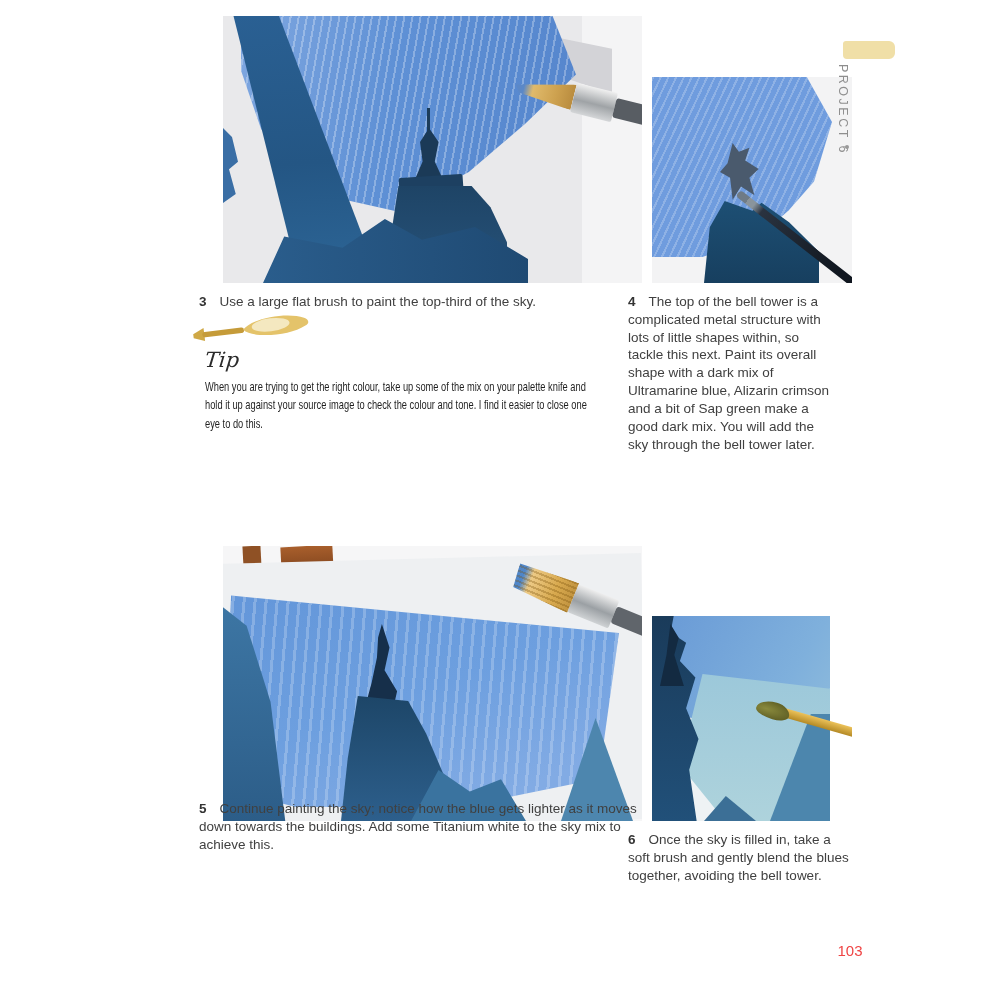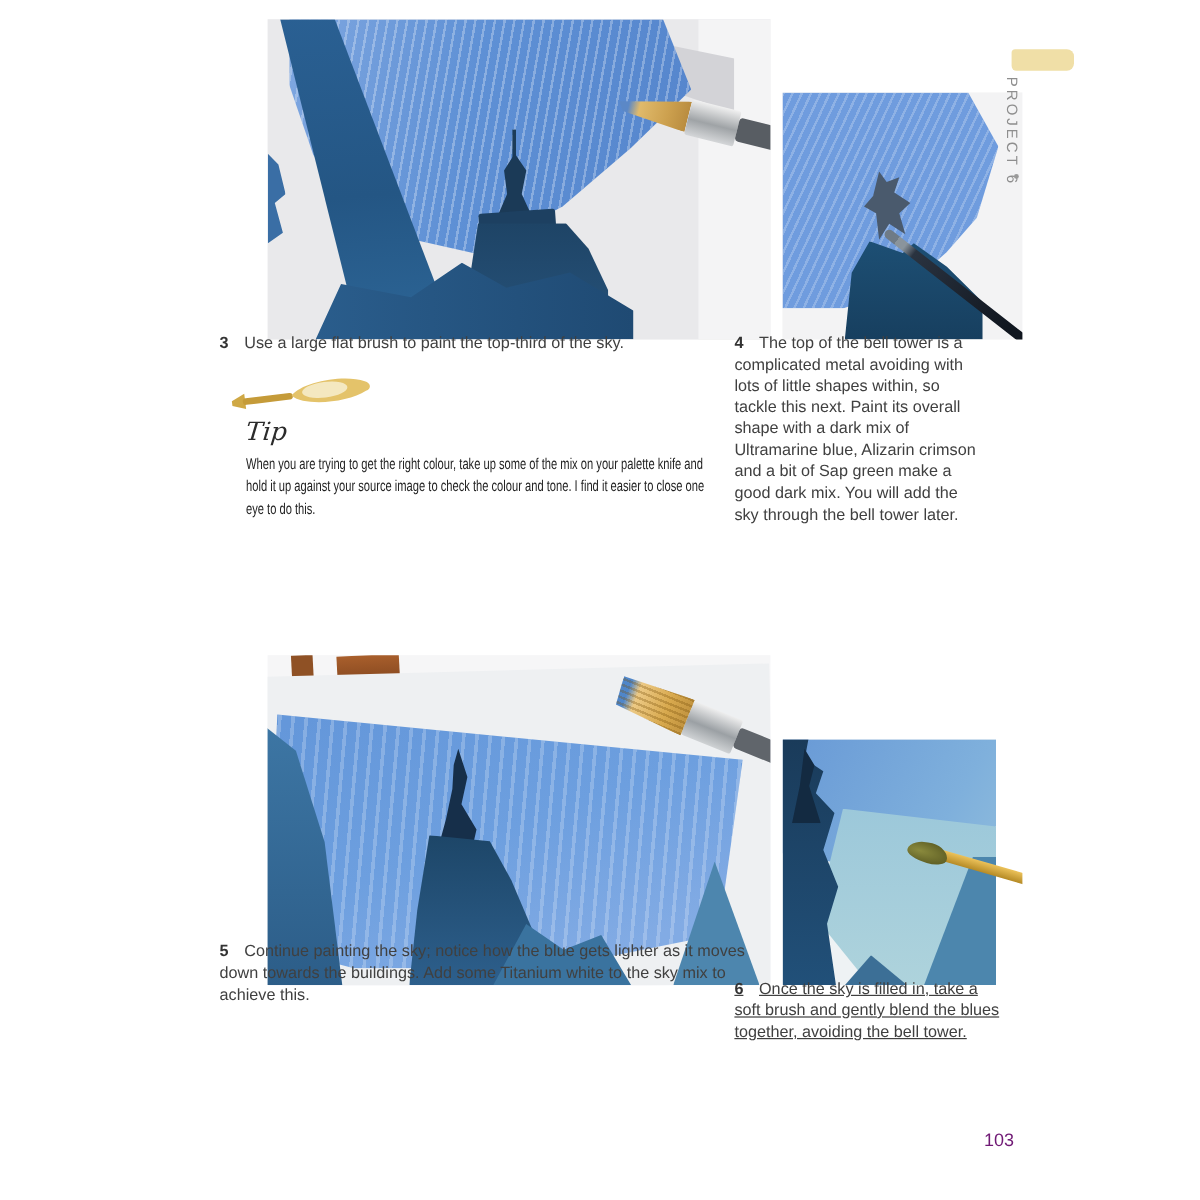--- a/index.html
+++ b/index.html
@@ -1,20 +1,20 @@
 <!DOCTYPE html>
 <html><head>
 <meta charset="utf-8">
 <style>
   html,body{margin:0;padding:0;}
   body{width:1000px;height:1000px;background:#ffffff;position:relative;
        font-family:"Liberation Sans",sans-serif;overflow:hidden;}
   .abs{position:absolute;}
   .photo{position:absolute;overflow:hidden;}
-  .caption{position:absolute;font-size:13.5px;line-height:1.32;color:#404040;margin:0;}
+  .caption{position:absolute;font-size:13.5px;line-height:1.32;color:#404040;margin:16px;}
   .caption .num{font-weight:700;margin-right:13px;color:#333;}
   
   #photo1{left:183px;top:0;width:419px;height:267px;background:#e9e9eb;}
   .p1-wall{right:0;top:0;width:60px;height:267px;background:#f4f4f5;}
   .p1-canvasedge{right:30px;top:0;width:160px;height:78px;background:#d3d3d7;
     clip-path:polygon(0 0,100% 42%,100% 100%,0 30%);}
   .p1-darkband{left:-14px;top:0;width:175px;height:267px;
     background:linear-gradient(175deg,#2a6093,#245684 55%,#2d6697);
     clip-path:polygon(14% 0,40% 0,98% 100%,52% 100%);}
   .p1-sky{left:18px;top:0;width:335px;height:195px;
@@ -119,21 +119,21 @@
   .knife{margin-left:8px;display:block;}
   .tip-heading{margin:0 0 6px 22px;font-family:"DejaVu Serif",serif;font-style:italic;
     font-size:21px;color:#2b2b2b;transform:skewX(-6deg);display:inline-block;}
   .tip-body{margin:0 0 0 22px;width:545px;font-size:13px;line-height:1.42;color:#1f1f1f;
     transform:scaleX(0.715);transform-origin:left top;}
   
   #side-tab{left:843px;top:41px;width:52px;height:18px;border-radius:3px 6px 6px 4px;}
   #project-label{left:836px;top:64px;writing-mode:vertical-rl;font-size:12.5px;
     letter-spacing:2.5px;color:#8e8e8e;}
   #project-dot{left:845px;top:145px;width:4px;height:4px;border-radius:50%;background:#9a9a9a;}
-  #page-number{left:820px;top:942px;width:60px;text-align:left;font-size:15px;color:#701a75;}
+  #page-number{left:820px;top:942px;width:60px;text-align:center;font-size:15px;color:#ef4444;}
 </style>
 </head>
 <body>
 
 <figure class="photo" id="photo1">
   <div class="abs p1-wall"></div>
   <div class="abs p1-canvasedge"></div>
   <div class="abs p1-sky"></div>
   <div class="abs p1-darkband"></div>
   <div class="abs p1-edgemarks"></div>
@@ -154,21 +154,21 @@
   <div class="abs p2-tower"></div>
   <div class="abs p2-blob"></div>
   <div class="abs brush2"></div>
 </figure>
 
 <p class="caption" style="left:183px;top:277px;width:440px;">
   <span class="num">3</span><span>Use a large flat brush to paint the top-third of the sky.</span>
 </p>
 
 <p class="caption" style="left:612px;top:277px;width:206px;">
-  <span class="num">4</span><span>The top of the bell tower is a complicated metal avoiding with lots of little shapes within, so tackle this next. Paint its overall shape with a dark mix of Ultramarine blue, Alizarin crimson and a bit of Sap green make a good dark mix. You will add the sky through the bell tower later.</span>
+  <span class="num">4</span><span>The top of the bell tower is a complicated metal structure with lots of little shapes within, so tackle this next. Paint its overall shape with a dark mix of Ultramarine blue, Alizarin crimson and a bit of Sap green make a good dark mix. You will add the sky through the bell tower later.</span>
 </p>
 
 <div class="abs" id="tip-block">
   <svg class="knife" width="125" height="38" viewBox="0 0 125 38">
     <g transform="rotate(-7 62 19)">
       <path d="M2 17 l11 -5 v13 l-11 -4 z" fill="#cfa845"></path>
       <rect x="11" y="16" width="42" height="5.5" rx="2.7" fill="#c59b39"></rect>
       <path d="M52 18.5 C 62 8, 98 6, 114 14 C 119 16, 119 21, 114 22 C 98 30, 62 29, 52 18.5 Z" fill="#e4c36a"></path>
       <ellipse cx="80" cy="17" rx="19" ry="6.5" fill="#f4e8c0"></ellipse>
     </g>
@@ -203,21 +203,21 @@
   <div class="abs p4-teal"></div>
   <div class="abs p4-teal2"></div>
   <div class="abs brush4-rod"></div>
   <div class="abs brush4-head"></div>
 </figure>
 
 <p class="caption" style="left:183px;top:784px;width:447px;">
   <span class="num">5</span><span>Continue painting the sky; notice how the blue gets lighter as it moves down towards the buildings. Add some Titanium white to the sky mix to achieve this.</span>
 </p>
 
-<p class="caption" style="left:612px;top:815px;width:222px;text-decoration:underline;">
+<p class="caption" style="left:612px;top:815px;width:222px;">
   <span class="num">6</span><span>Once the sky is filled in, take a soft brush and gently blend the blues together, avoiding the bell tower.</span>
 </p>
 
 <div class="abs" id="side-tab" style="background: rgb(240, 223, 167);"></div>
 <div class="abs" id="project-label">PROJECT 6</div>
 <div class="abs" id="project-dot"></div>
 
 <div class="abs" id="page-number">103</div>
 
 </body></html>

